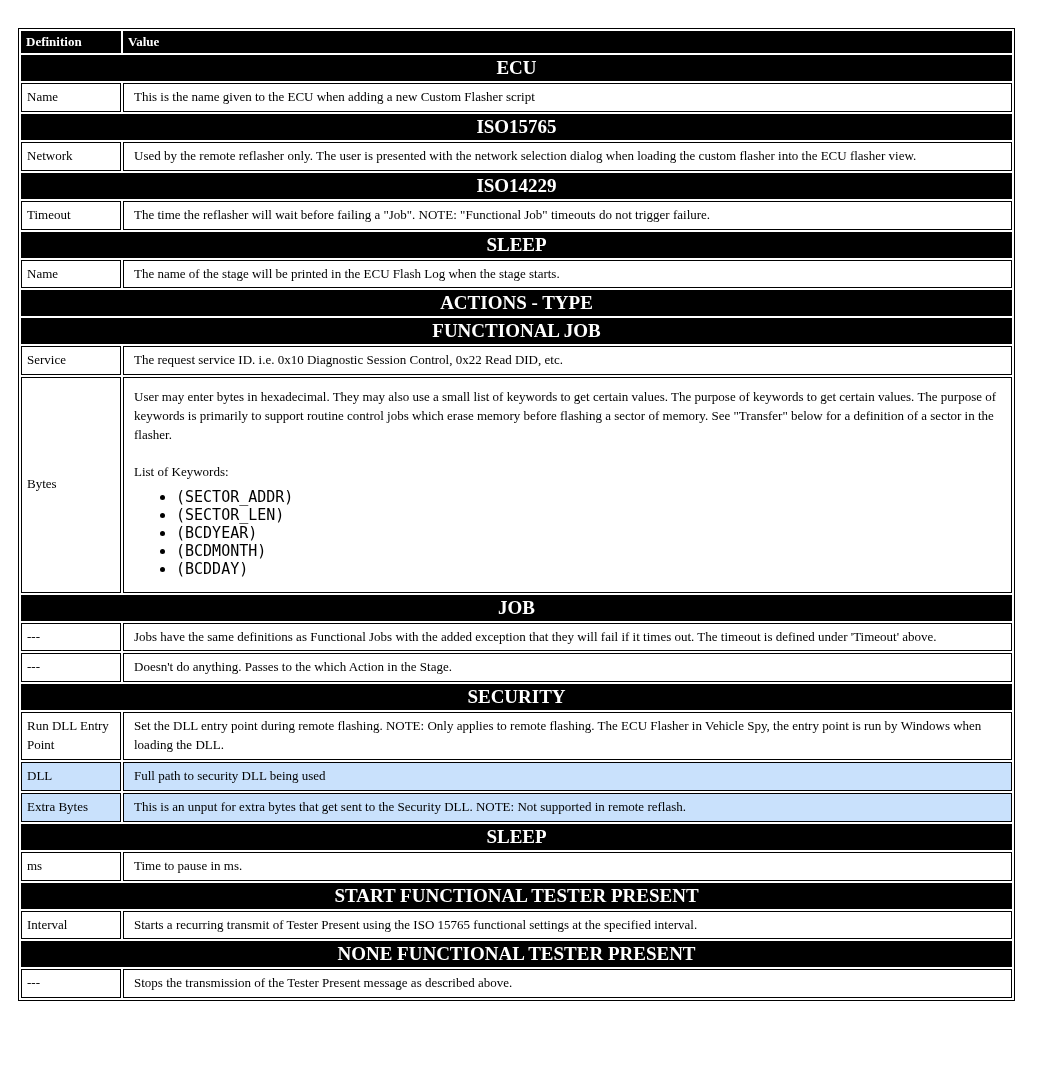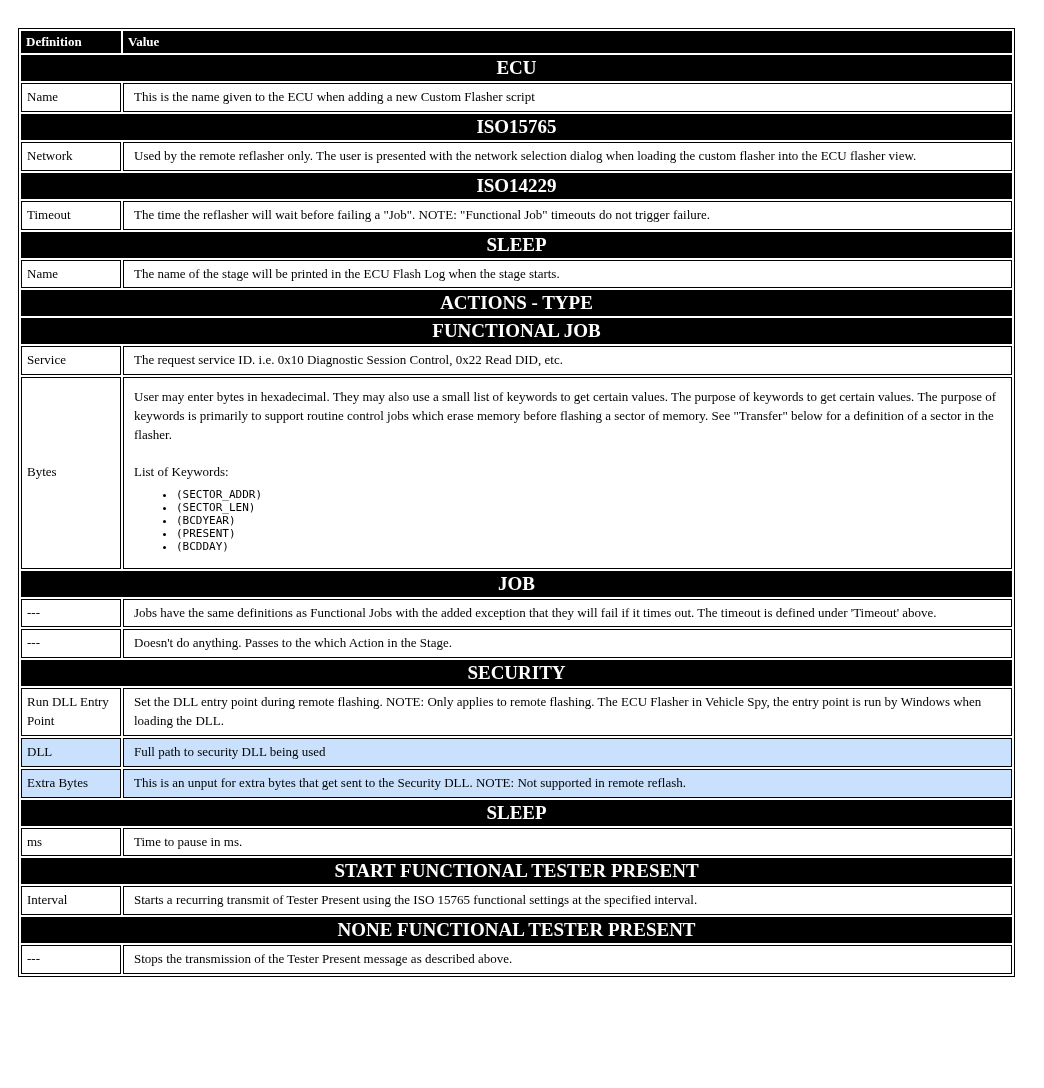--- a/index.html
+++ b/index.html
@@ -34,21 +34,21 @@
   tr.data td{font-size:13px;vertical-align:middle;height:26px;line-height:1.45;}
   td.def{width:100px;padding:4px 5px;}
   td.val{padding:4px 10px;}
   tr.blue td{background:var(--hl);}
   td.bytes-cell{vertical-align:top;padding-top:10px;padding-bottom:14px;}
   .bytes p{margin:0 0 18px 0;}
   .bytes p.list-title{margin-bottom:6px;}
   .bytes ul{
     margin:0;padding-left:42px;
     font-family:"DejaVu Sans Mono",monospace;
-    font-size:11px;line-height:1.2;
+    font-size:15px;line-height:1.2;
   }
 </style>
 </head>
 <body>
 
 <div class="page">
   <table class="def-table">
     <tbody>
       <tr>
         <th class="col-def">Definition</th>
@@ -100,21 +100,21 @@
       <tr class="data">
         <td class="def">Bytes</td>
         <td class="val bytes-cell">
           <div class="bytes">
             <p>User may enter bytes in hexadecimal. They may also use a small list of keywords to get certain values. The purpose of keywords to get certain values. The purpose of keywords is primarily to support routine control jobs which erase memory before flashing a sector of memory. See "Transfer" below for a definition of a sector in the flasher.</p>
             <p class="list-title">List of Keywords:</p>
             <ul>
               <li>(SECTOR_ADDR)</li>
               <li>(SECTOR_LEN)</li>
               <li>(BCDYEAR)</li>
-              <li>(PRESENT)</li>
+              <li>(BCDMONTH)</li>
               <li>(BCDDAY)</li>
             </ul>
           </div>
         </td>
       </tr>
 
       <tr>
         <td class="section" colspan="2">JOB</td>
       </tr>
       <tr class="data">

